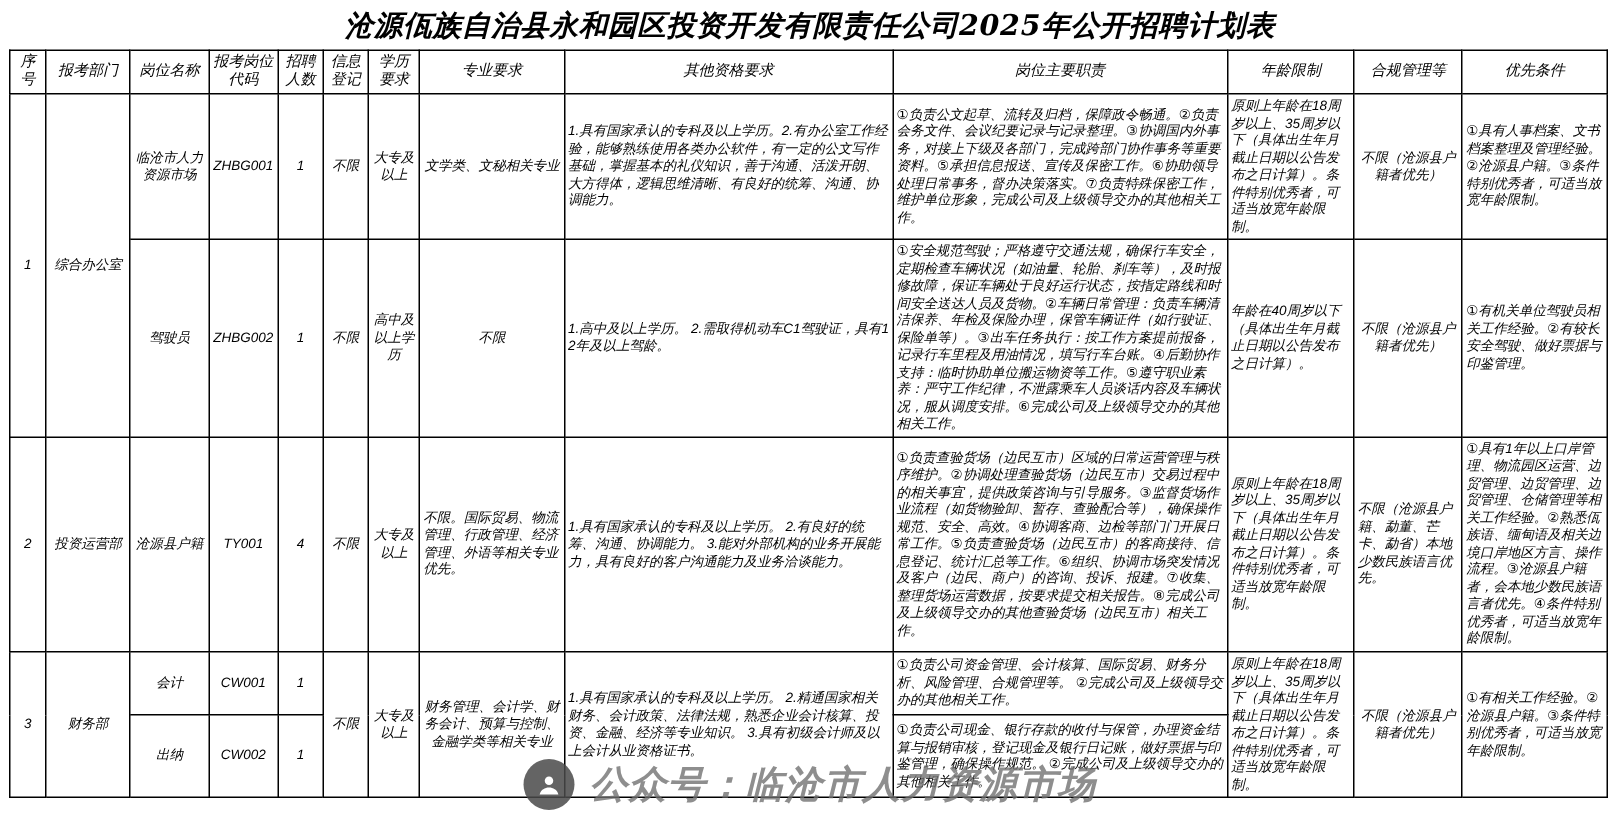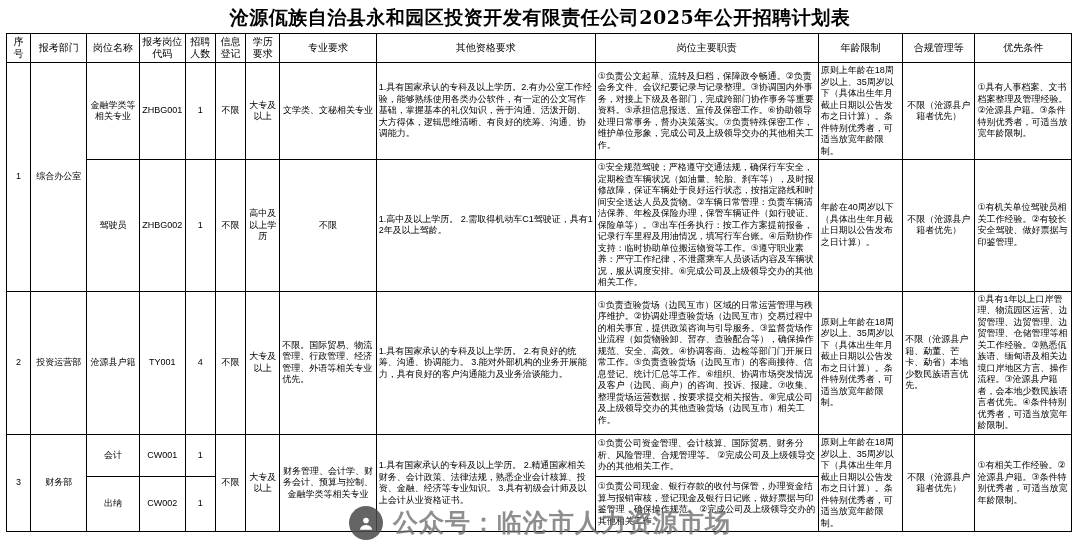--- a/index.html
+++ b/index.html
@@ -13,20 +13,21 @@
     overflow: hidden;
     font-family: "Liberation Sans", "DejaVu Sans", sans-serif;
     color: #000;
   }
   .page {
     position: relative;
     width: 1080px;
     height: 556px;
     box-sizing: border-box;
     padding: 4px 6px 0 6px;
+    font-style: italic;
   }
   .doc-title {
     text-align: center;
     font-family: "DejaVu Serif", "Liberation Serif", serif;
     font-weight: bold;
     font-size: 19px;
     letter-spacing: 0.5px;
     line-height: 26px;
     margin: 0 0 3px 0;
     white-space: nowrap;
@@ -132,21 +133,21 @@
         <th>年龄限制</th>
         <th>合规管理等</th>
         <th>优先条件</th>
       </tr>
     </thead>
     <tbody>
 
       <tr>
         <td class="c" rowspan="2">1</td>
         <td class="c" rowspan="2">综合办公室</td>
-        <td class="c">金融学类等相关专业</td>
+        <td class="c">临沧市人力资源市场</td>
         <td class="c">ZHBG001</td>
         <td class="c">1</td>
         <td class="c">不限</td>
         <td class="c">大专及以上</td>
         <td class="c">文学类、文秘相关专业</td>
         <td class="l">1.具有国家承认的专科及以上学历。2.有办公室工作经验，能够熟练使用各类办公软件，有一定的公文写作基础，掌握基本的礼仪知识，善于沟通、活泼开朗、大方得体，逻辑思维清晰、有良好的统筹、沟通、协调能力。</td>
         <td class="l">①负责公文起草、流转及归档，保障政令畅通。②负责会务文件、会议纪要记录与记录整理。③协调国内外事务，对接上下级及各部门，完成跨部门协作事务等重要资料。⑤承担信息报送、宣传及保密工作。⑥协助领导处理日常事务，督办决策落实。⑦负责特殊保密工作，维护单位形象，完成公司及上级领导交办的其他相关工作。</td>
         <td class="l">原则上年龄在18周岁以上、35周岁以下（具体出生年月截止日期以公告发布之日计算）。条件特别优秀者，可适当放宽年龄限制。</td>
         <td class="c">不限（沧源县户籍者优先）</td>
         <td class="l">①具有人事档案、文书档案整理及管理经验。②沧源县户籍。③条件特别优秀者，可适当放宽年龄限制。</td>

